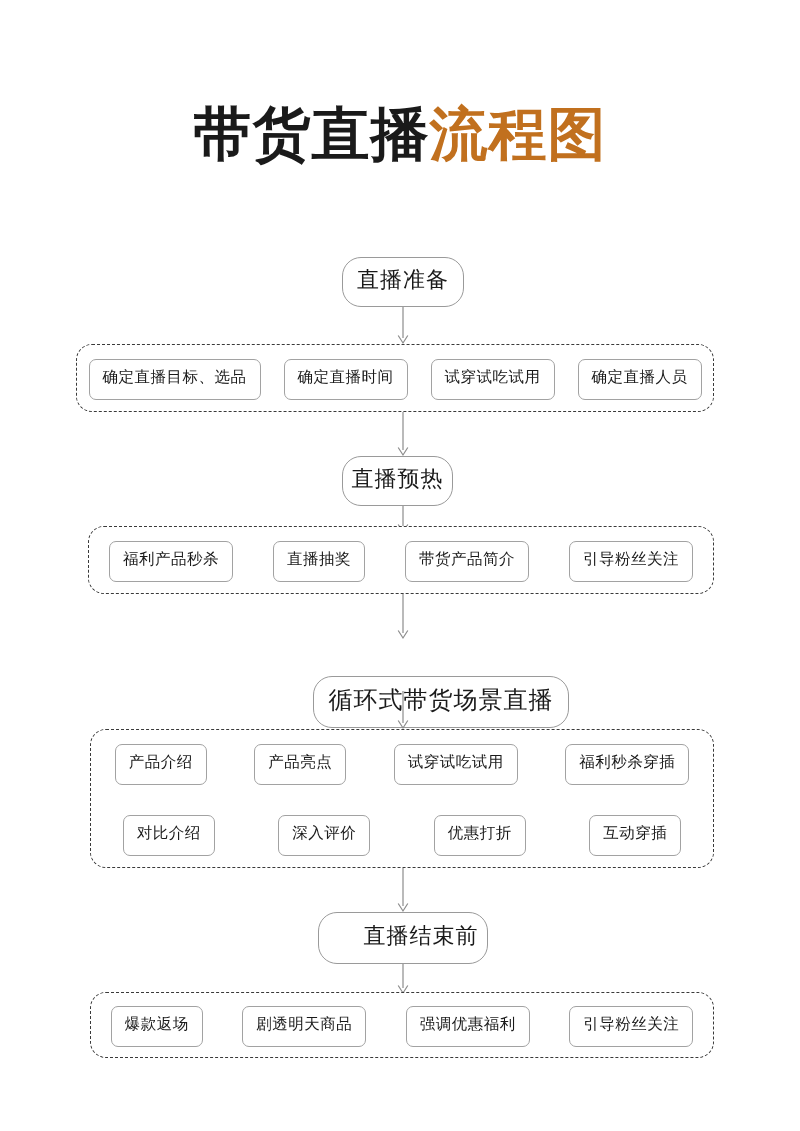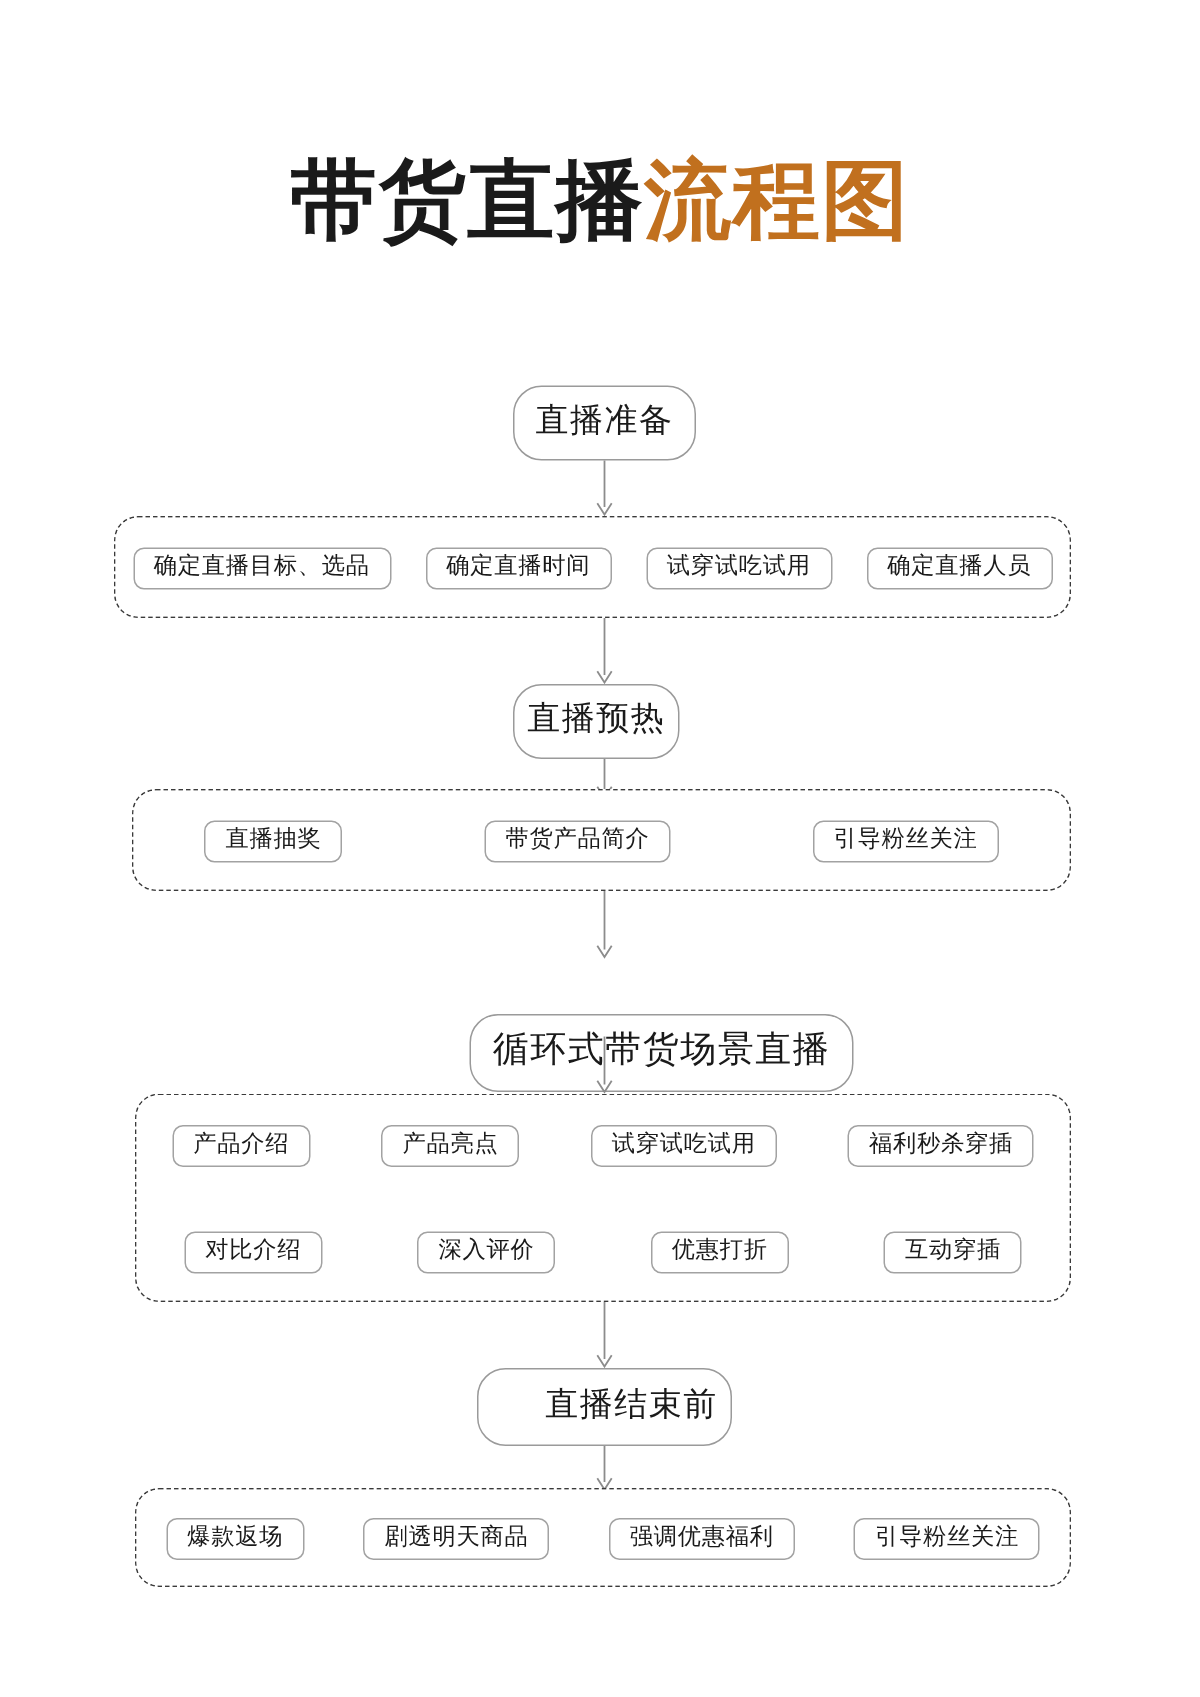--- a/index.html
+++ b/index.html
@@ -77,21 +77,21 @@
     align-items: center;
     justify-content: space-around;
   }
 
   
   .item {
     box-sizing: border-box;
     border: 1.1px solid #a2a2a2;
     border-radius: 7px;
     background: #ffffff;
-    height: 28px;
+    height: 41px;
     display: flex;
     align-items: center;
     justify-content: center;
     padding: 0 13px;
     white-space: nowrap;
   }
   .item-label {
     font-size: 15.5px;
     line-height: 1;
     color: #1a1a1a;
@@ -157,20 +157,23 @@
   <div class="connector" style="left:396px; top:506px; height:27px;">
     <svg width="14" height="27" viewBox="0 0 14 27">
       <line x1="7" y1="0" x2="7" y2="21" stroke="#8c8c8c" stroke-width="1.2"></line>
       <path d="M2.2 18.5 L7 26 L11.8 18.5" fill="none" stroke="#8c8c8c" stroke-width="1.2"></path>
     </svg>
   </div>
 
   <div class="group" style="left:88px; top:526px; width:626px; height:68px;">
     <div class="group-row" style="top:15px;">
       <div class="item">
+        <span class="item-label">福利产品秒杀</span>
+      </div>
+      <div class="item">
         <span class="item-label">直播抽奖</span>
       </div>
       <div class="item">
         <span class="item-label">带货产品简介</span>
       </div>
       <div class="item">
         <span class="item-label">引导粉丝关注</span>
       </div>
     </div>
   </div>

